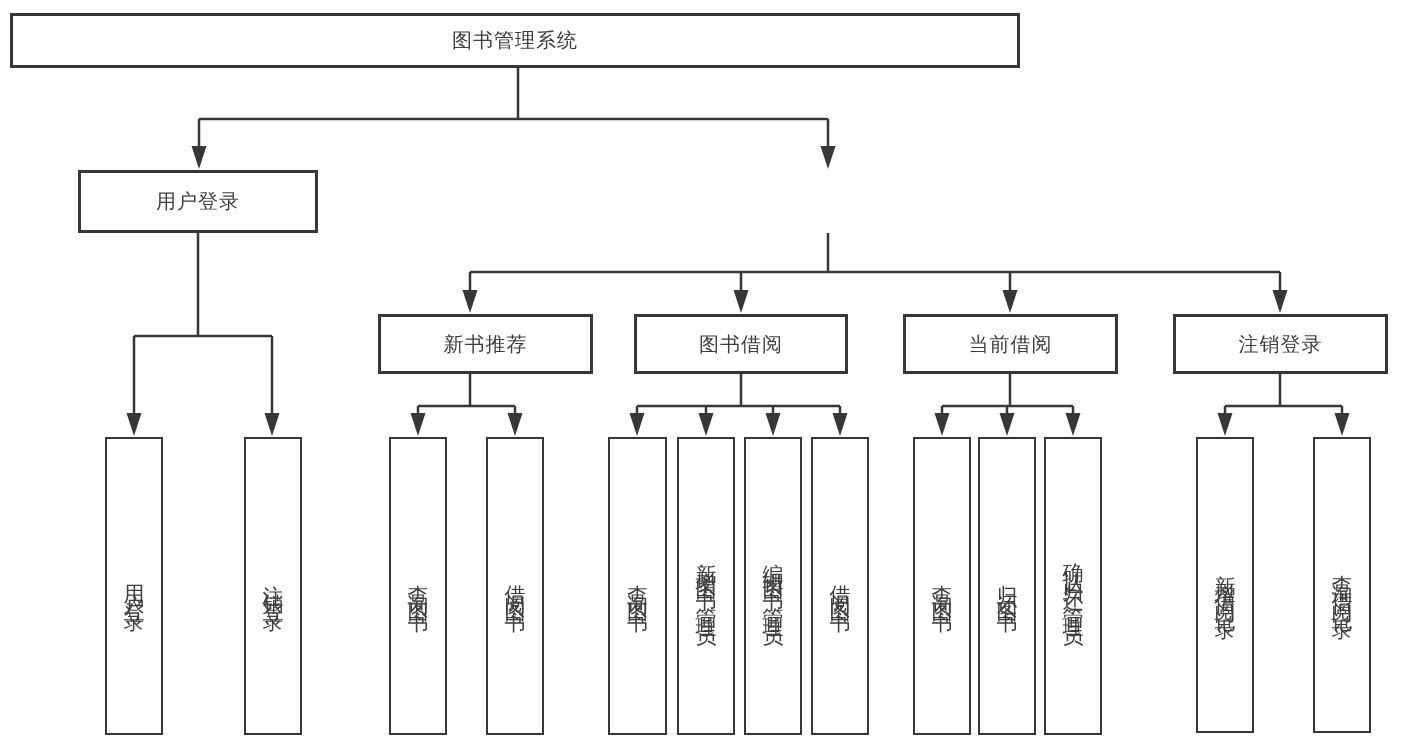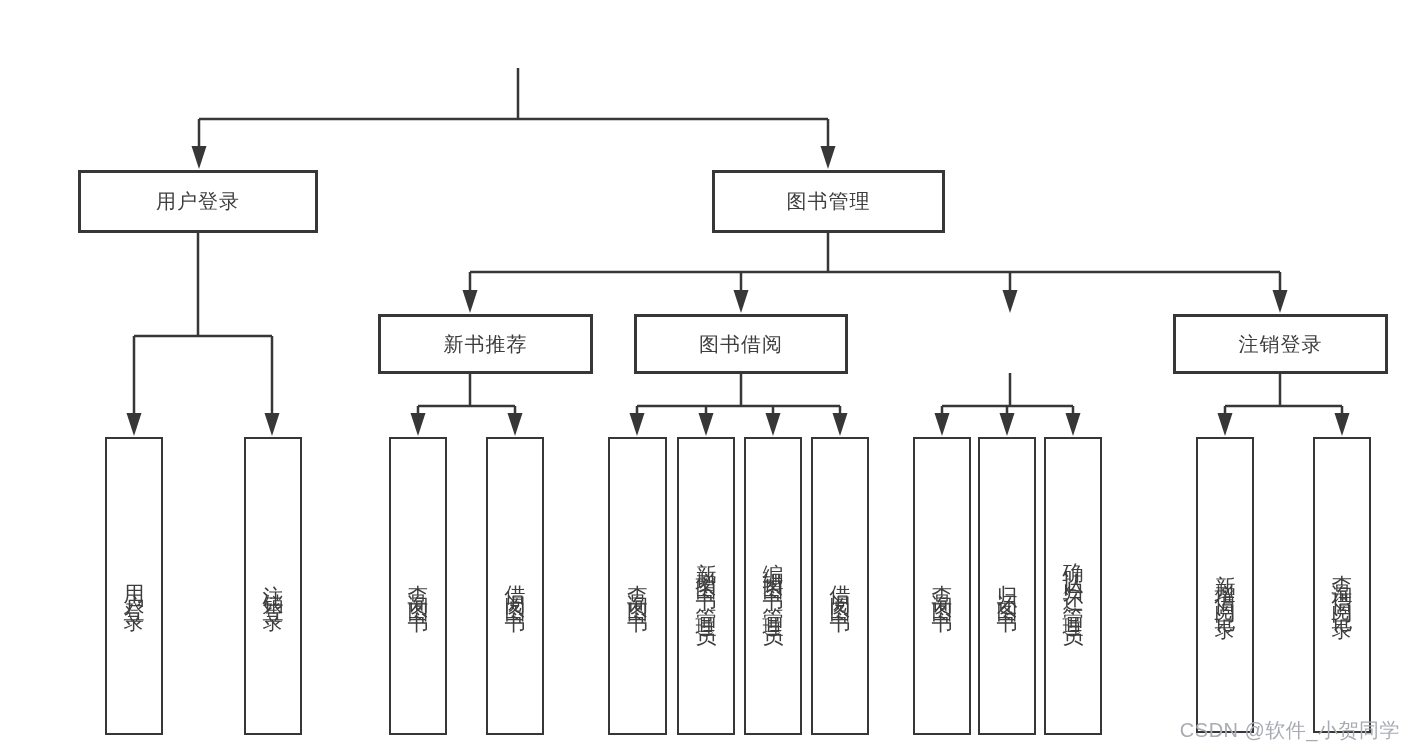--- a/index.html
+++ b/index.html
@@ -95,41 +95,41 @@
       <polygon points="765.5,413 780.5,413 773,436"></polygon>
       <polygon points="832.5,413 847.5,413 840,436"></polygon>
       <polygon points="934.5,413 949.5,413 942,436"></polygon>
       <polygon points="999.5,413 1014.5,413 1007,436"></polygon>
       <polygon points="1065.5,413 1080.5,413 1073,436"></polygon>
       <polygon points="1217.5,413 1232.5,413 1225,436"></polygon>
       <polygon points="1334.5,413 1349.5,413 1342,436"></polygon>
     </g>
   </svg>
 
+  <div class="box h" style="left:10px; top:13px; width:1010px; height:55px;">图书管理系统</div>
 
   <div class="box h" style="left:78px; top:170px; width:240px; height:63px;">用户登录</div>
-  <div class="box h" style="left:712px; top:170px; width:233px; height:63px;">图书管理</div>
 
   <div class="box h" style="left:378px; top:314px; width:215px; height:60px;">新书推荐</div>
   <div class="box h" style="left:634px; top:314px; width:214px; height:60px;">图书借阅</div>
+  <div class="box h" style="left:903px; top:314px; width:215px; height:60px;">当前借阅</div>
   <div class="box h" style="left:1173px; top:314px; width:215px; height:60px;">注销登录</div>
 
   <div class="box v" style="left:105px; top:437px; width:58px; height:298px;">用户登录</div>
   <div class="box v" style="left:244px; top:437px; width:58px; height:298px;">注销登录</div>
 
   <div class="box v" style="left:389px; top:437px; width:58px; height:298px;">查询图书</div>
   <div class="box v" style="left:486px; top:437px; width:58px; height:298px;">借阅图书</div>
 
   <div class="box v" style="left:608px; top:437px; width:59px; height:298px;">查询图书</div>
   <div class="box v" style="left:677px; top:437px; width:58px; height:298px;">新增图书（管理员）</div>
   <div class="box v" style="left:744px; top:437px; width:58px; height:298px;">编辑图书（管理员）</div>
   <div class="box v" style="left:811px; top:437px; width:58px; height:298px;">借阅图书</div>
 
   <div class="box v" style="left:913px; top:437px; width:58px; height:298px;">查询图书</div>
   <div class="box v" style="left:978px; top:437px; width:58px; height:298px;">归还图书</div>
   <div class="box v" style="left:1044px; top:437px; width:58px; height:298px;">确认归还（管理员）</div>
 
   <div class="box v" style="left:1196px; top:437px; width:58px; height:296px;">新增借阅记录</div>
   <div class="box v" style="left:1313px; top:437px; width:58px; height:296px;">查询借阅记录</div>
 
-  <div class="watermark">CSDN @软件_小贺同学</div>
 
 </div>
 
 </body></html>

